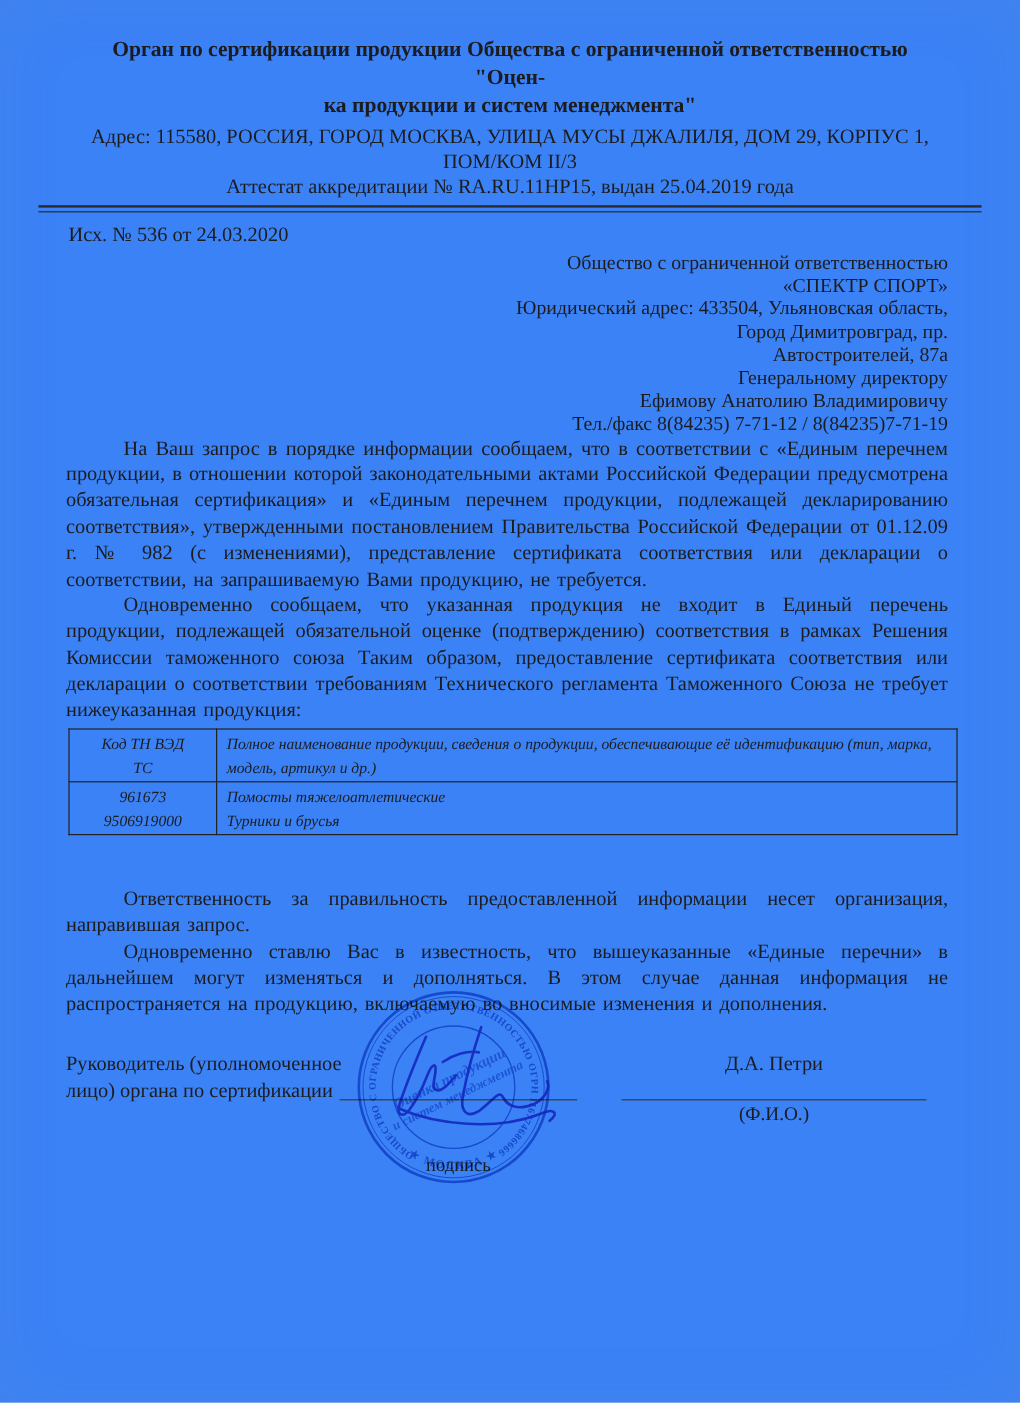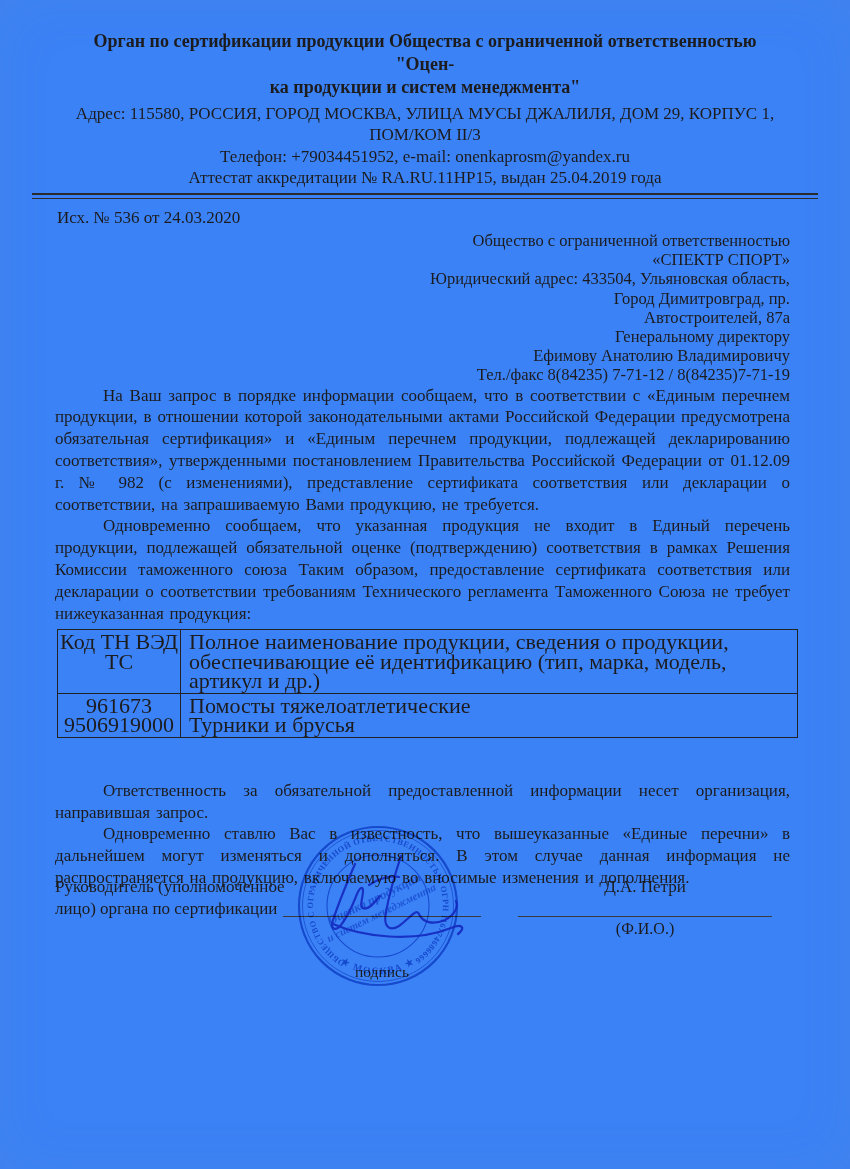--- a/index.html
+++ b/index.html
@@ -17,21 +17,21 @@
   .header { padding-top:30px; text-align:center; }
   .org-title { font-weight:bold; font-size:18px; line-height:23px; white-space:pre-line; margin:0 90px; }
   .addr { font-size:17px; line-height:21px; white-space:pre-line; margin-top:4px; }
   .phone { font-size:17px; line-height:21px; margin-top:1px; }
   .accred { font-size:17px; line-height:21px; }
   .rule { margin:5px 32px 0 32px; height:3px; border-top:2px solid #2b2b2b; border-bottom:1px solid #2b2b2b; }
   .ref { margin:9px 0 0 57px; font-size:17px; }
   .recipient { margin:3px 60px 0 0; text-align:right; font-size:16.5px; line-height:19.2px; white-space:pre-line;padding-left:14px; }
   .letter-title { text-align:center; font-weight:bold; font-size:17px; line-height:20px; margin-top:3px; }
   .para { margin:0 60px 0 55px; text-align:justify; text-indent:48px; font-size:17px; line-height:21.8px; word-spacing:1.5px; }
-  .doc-table { border-collapse:collapse; margin:5px 10px 0 57px; font-size:22px; line-height:19.5px; }
+  .doc-table { border-collapse:collapse; margin:5px 10px 0 57px; font-size:13px; line-height:19.5px;font-style:italic; }
   .doc-table td { border:1.6px solid #222; vertical-align:top; }
   .cell-code { width:118px; text-align:center; white-space:pre-line; padding:2px 2px; }
   .cell-name { width:600px; padding:2px 8px; white-space:pre-line; }
   .p-after-table { margin-top:42px; }
   
   .sig-left { position:absolute; left:55px; top:876px; width:250px; font-size:17px; line-height:22px; }
   .sig-line-mid { position:absolute; left:283px; top:916px; width:198px; border-bottom:1.6px solid #3a3a3a; }
   .sig-cap-mid { position:absolute; left:283px; top:963px; width:198px; text-align:center; font-size:15.5px; }
   .sig-name { position:absolute; left:518px; top:877px; width:254px; text-align:center; font-size:17px; }
   .sig-line-right { position:absolute; left:518px; top:916px; width:254px; border-bottom:1.4px solid #3a3a3a; }
@@ -46,21 +46,20 @@
 </head>
 <body>
 
 <div class="page">
 
   <div class="header">
     <div class="org-title">Орган по сертификации продукции Общества с ограниченной ответственностью "Оцен-
 ка продукции и систем менеджмента"</div>
     <div class="addr">Адрес: 115580, РОССИЯ, ГОРОД МОСКВА, УЛИЦА МУСЫ ДЖАЛИЛЯ, ДОМ 29, КОРПУС 1,
 ПОМ/КОМ II/3</div>
-    <div class="phone">Телефон: +79034451952, e-mail: onenkaprosm@yandex.ru</div>
     <div class="accred">Аттестат аккредитации № RA.RU.11НР15, выдан 25.04.2019 года</div>
   </div>
 
   <div class="rule"></div>
 
   <div class="ref">Исх. № 536 от 24.03.2020</div>
 
   <div class="recipient">Общество с ограниченной ответственностью
 «СПЕКТР СПОРТ»
 Юридический адрес: 433504, Ульяновская область,
@@ -83,21 +82,21 @@
     </tr>
     <tr>
       <td class="cell-code">961673
 9506919000</td>
       <td class="cell-name">Помосты тяжелоатлетические
 Турники и брусья</td>
     </tr>
   </tbody>
     </table>
 
-  <div class="para p-after-table">Ответственность за обязательной предоставленной информации несет организация, направившая запрос.</div>
+  <div class="para p-after-table">Ответственность за правильность предоставленной информации несет организация, направившая запрос.</div>
   <div class="para">Одновременно ставлю Вас в известность, что вышеуказанные «Единые перечни» в дальнейшем могут изменяться и дополняться. В этом случае данная информация не распространяется на продукцию, включаемую во вносимые изменения и дополнения.</div>
 
   <div class="sig-left">Руководитель (уполномоченное лицо) органа по сертификации</div>
   <div class="sig-line-mid"></div>
   <div class="sig-cap-mid">подпись</div>
   <div class="sig-name">Д.А. Петри</div>
   <div class="sig-line-right"></div>
   <div class="sig-cap-right">(Ф.И.О.)</div>
 
   <svg class="stamp" width="210" height="185" viewBox="0 0 210 185">

